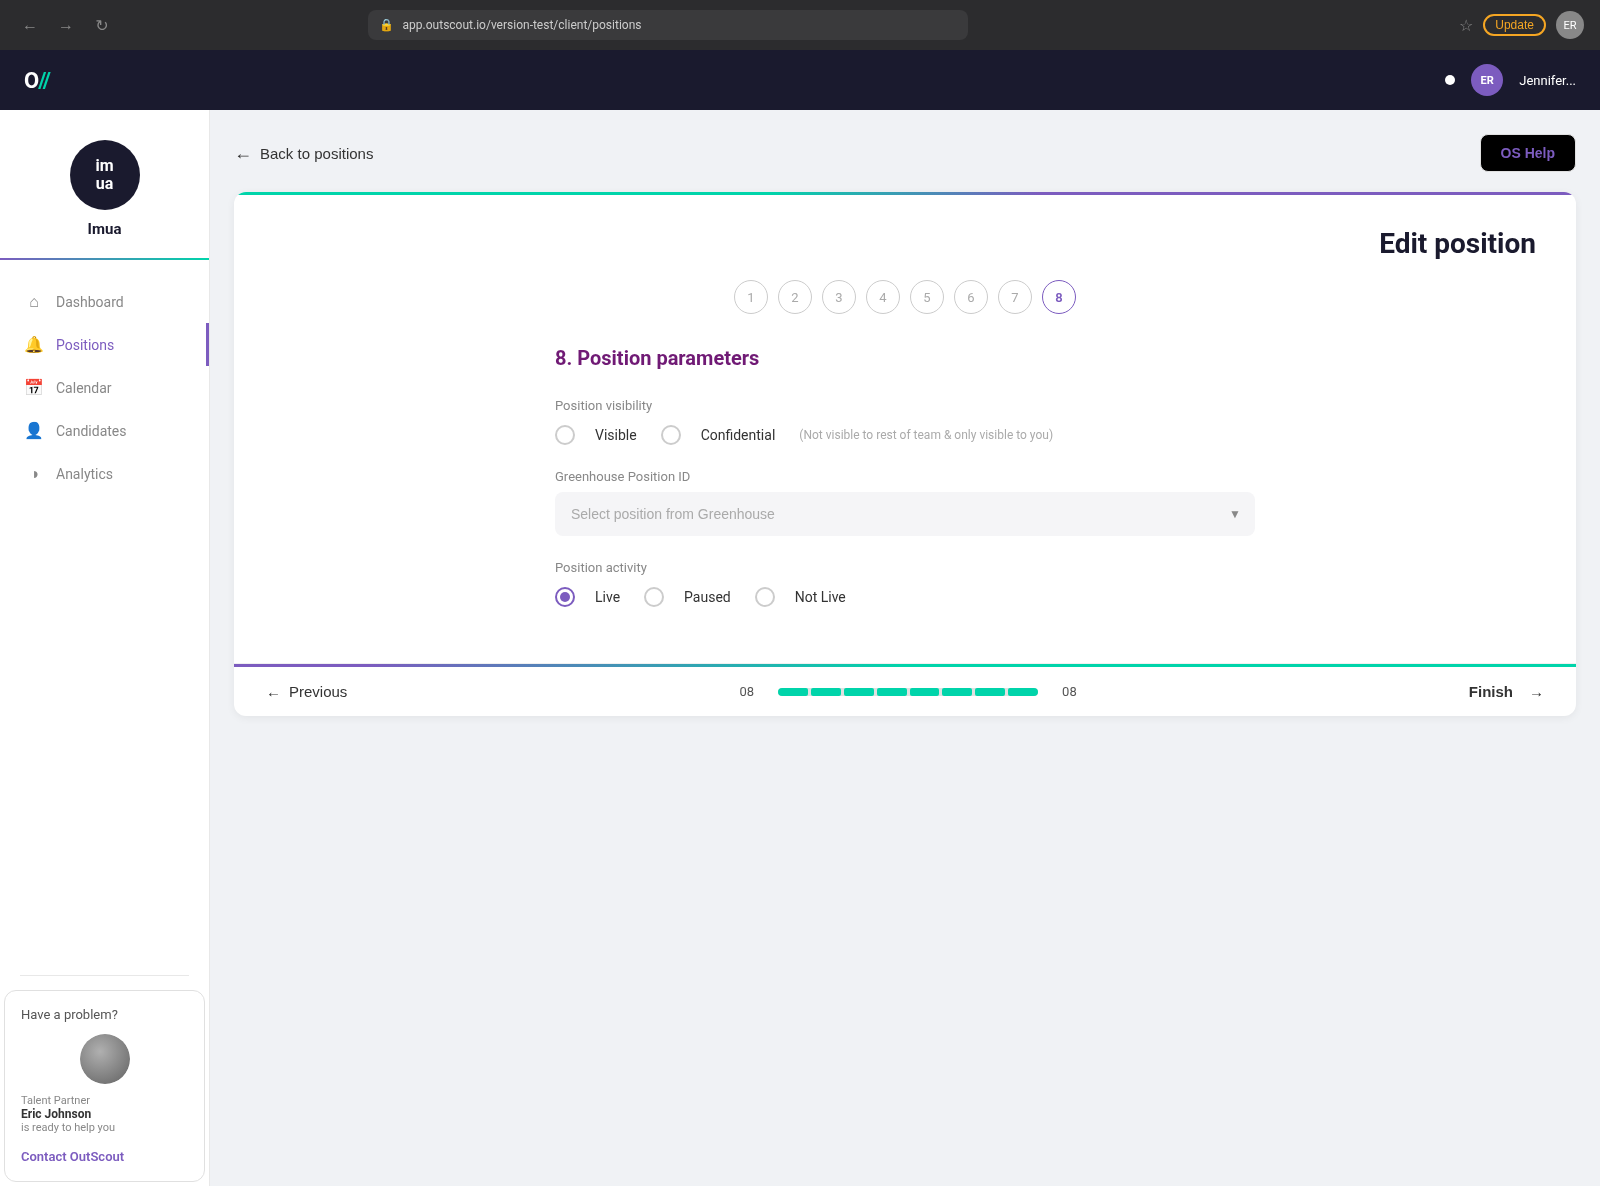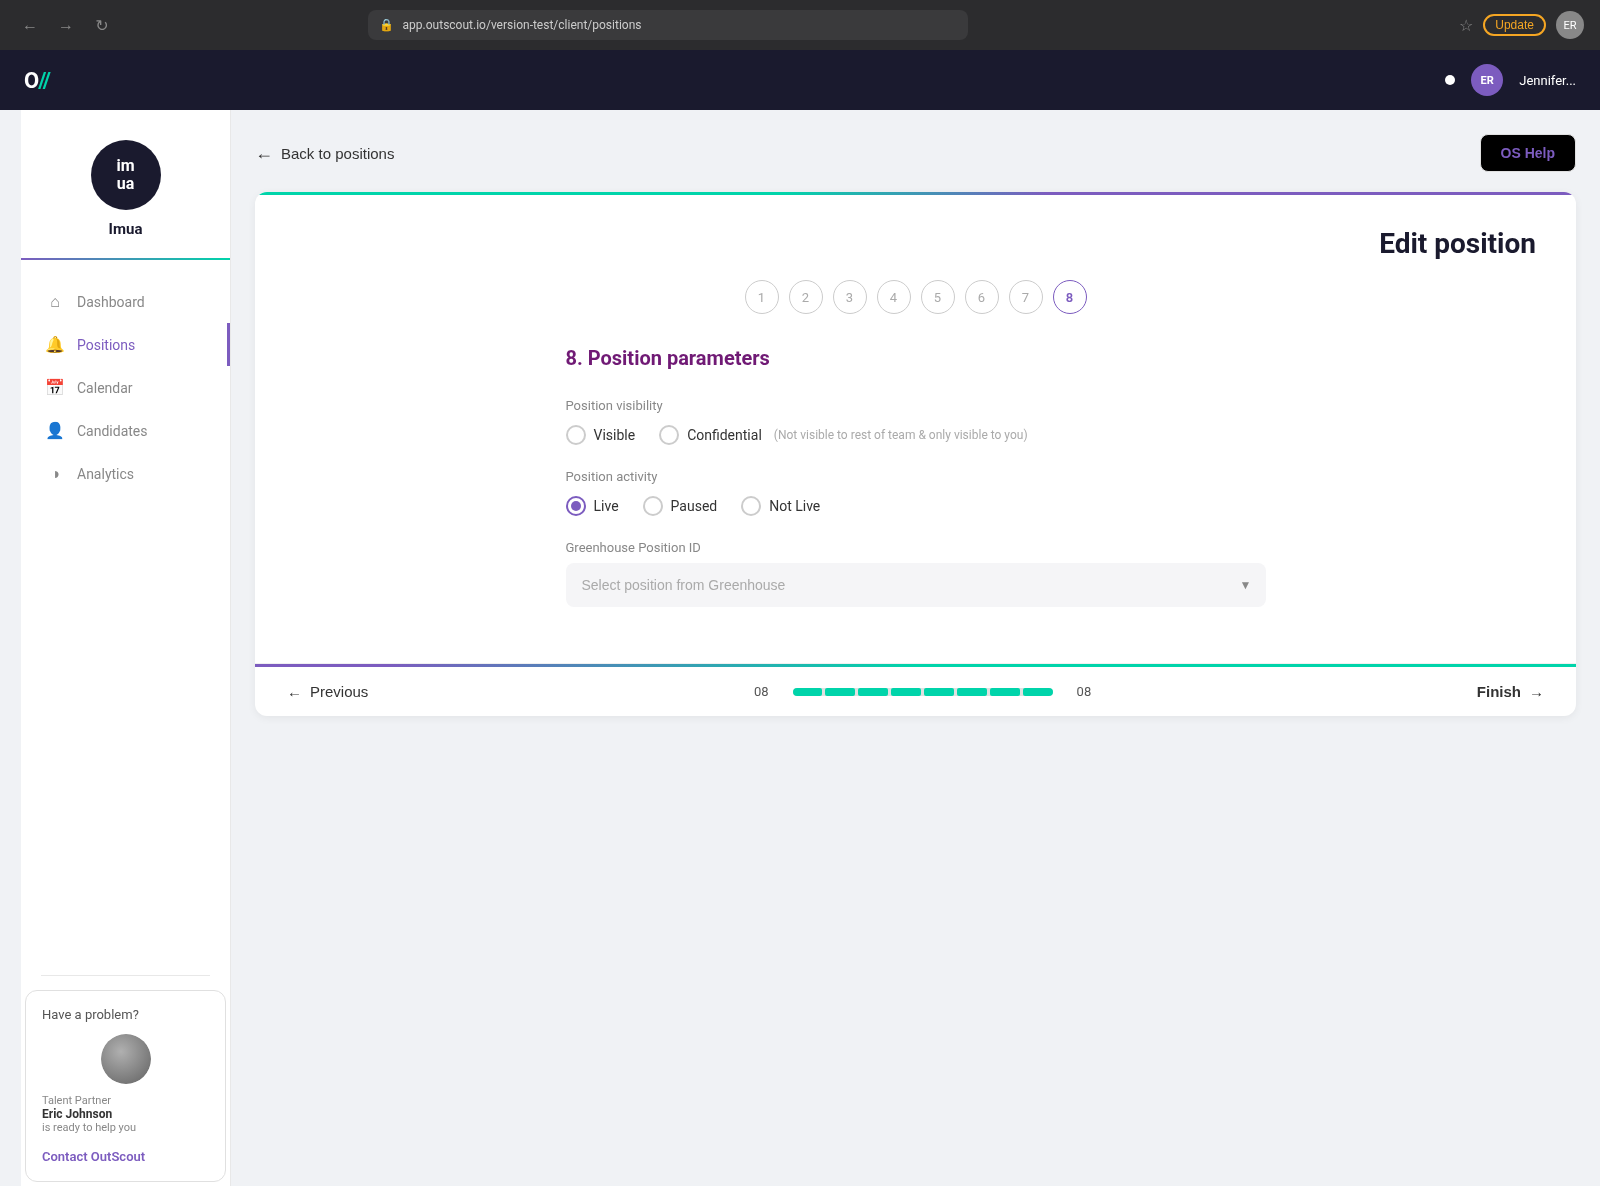--- a/index.html
+++ b/index.html
@@ -74,21 +74,20 @@
       border-radius: 50%;
       display: flex; align-items: center; justify-content: center;
       color: white; font-size: 11px; font-weight: bold;
     }
     .header-username { color: white; font-size: 13px; }
 
     
     .main-container {
       display: flex;
       height: calc(1186px - 50px - 60px);
-      padding-left: 21px;
     }
 
     
     .sidebar {
       width: 210px;
       background: white;
       display: flex;
       flex-direction: column;
       padding-top: 20px;
       border-right: 1px solid #e8e8e8;
@@ -275,21 +274,21 @@
       display: block;
     }
     .radio-group {
       display: flex;
       gap: 24px;
       align-items: center;
     }
     .radio-option {
       display: flex;
       align-items: center;
-      gap: 8px;
+      gap: 20px;
       cursor: pointer;
     }
     .radio-circle {
       width: 20px; height: 20px;
       border-radius: 50%;
       border: 2px solid #ccc;
       display: flex; align-items: center; justify-content: center;
       flex-shrink: 0;
     }
     .radio-circle.checked {
@@ -372,21 +371,21 @@
       gap: 3px;
     }
     .progress-segment {
       flex: 1;
       background: #00d4aa;
       border-radius: 2px;
     }
     .finish-btn {
       display: flex;
       align-items: center;
-      gap: 8px;
+      gap: 16px;
       background: none;
       border: none;
       font-size: 15px;
       font-weight: 600;
       color: #333;
       cursor: pointer;
     }
   </style>
 </head>
 <body>
@@ -522,46 +521,46 @@
               </label>
               <label class="radio-option">
                 <div class="radio-circle"></div>
                 <span class="radio-label">Confidential</span>
                 <span class="radio-note">(Not visible to rest of team &amp; only visible to you)</span>
               </label>
             </div>
           </div>
 
           <div class="field-group">
+            <span class="greenhouse-label">Greenhouse Position ID</span>
+            <div class="select-wrapper">
+              <select class="greenhouse-select">
+                <option value="">Select position from Greenhouse</option>
+              </select>
+              <span class="select-arrow">▼</span>
+            </div>
+          </div>
+
+          <div class="field-group">
             <span class="field-label">Position activity</span>
             <div class="radio-group">
               <label class="radio-option">
                 <div class="radio-circle checked"></div>
                 <span class="radio-label">Live</span>
               </label>
               <label class="radio-option">
                 <div class="radio-circle"></div>
                 <span class="radio-label">Paused</span>
               </label>
               <label class="radio-option">
                 <div class="radio-circle"></div>
                 <span class="radio-label">Not Live</span>
               </label>
             </div>
           </div>
-
-          <div class="field-group">
-            <span class="greenhouse-label">Greenhouse Position ID</span>
-            <div class="select-wrapper">
-              <select class="greenhouse-select">
-                <option value="">Select position from Greenhouse</option>
-              </select>
-              <span class="select-arrow">▼</span>
-            </div>
-          </div>
         </div>
       </div>
 
       <div class="card-bottom">
         <div class="bottom-line"></div>
         <div class="bottom-nav">
           <button class="prev-btn">
             <span>←</span>
             <span>Previous</span>
           </button>

